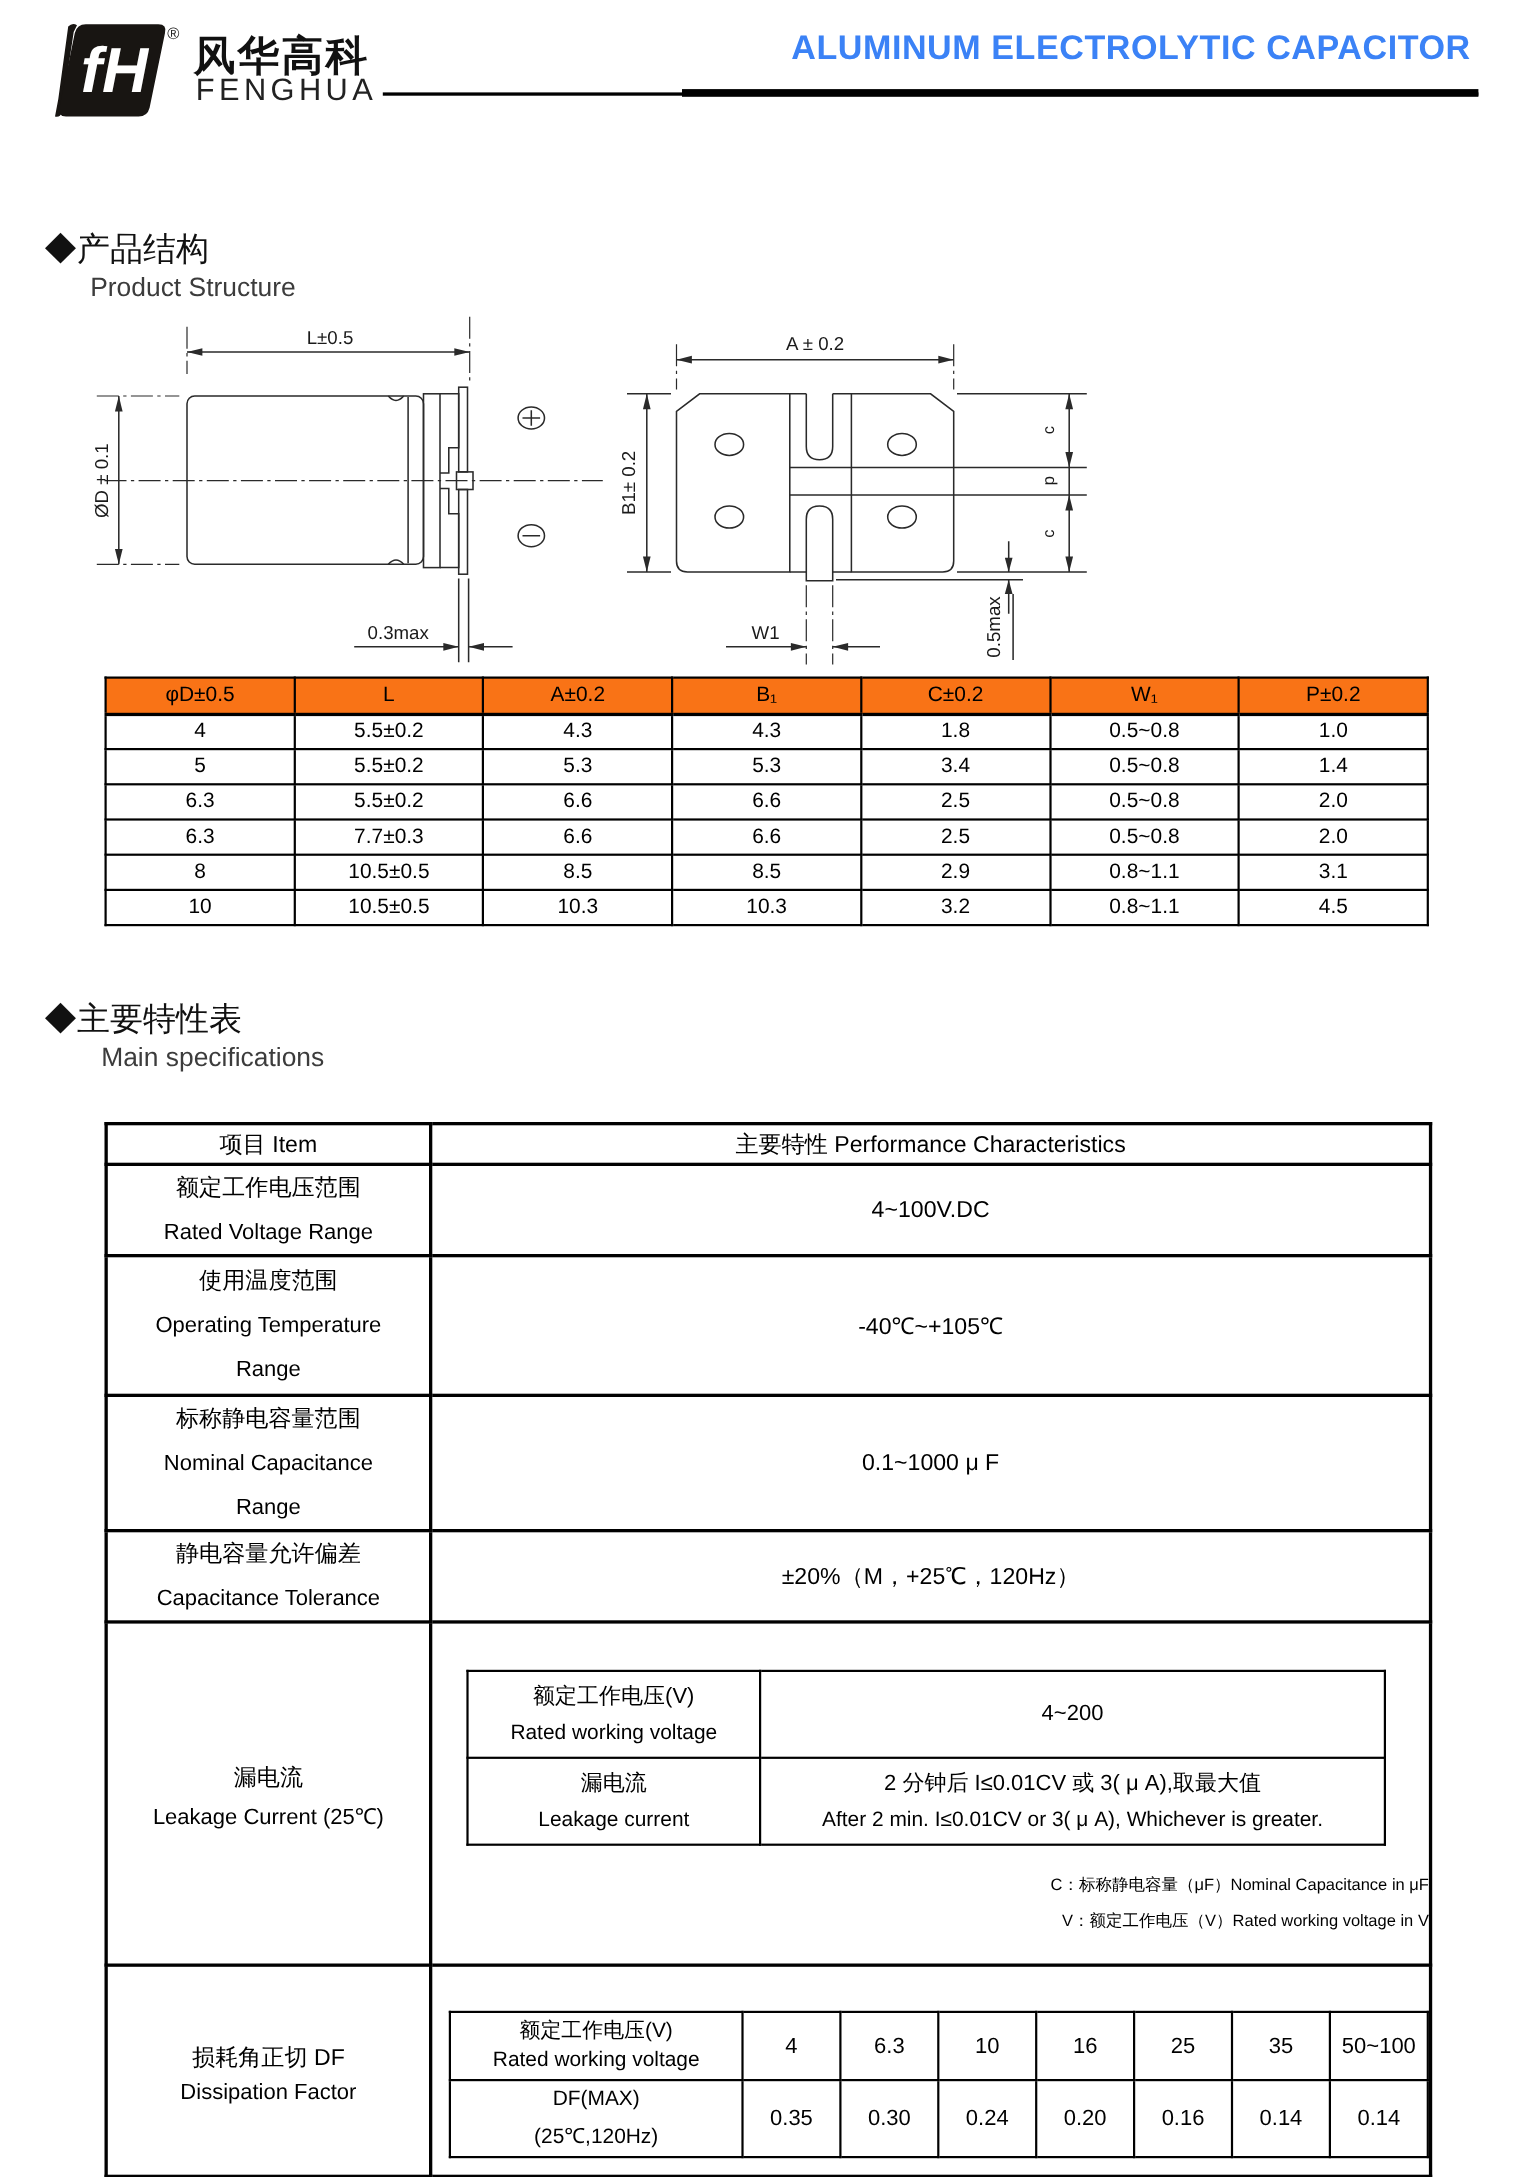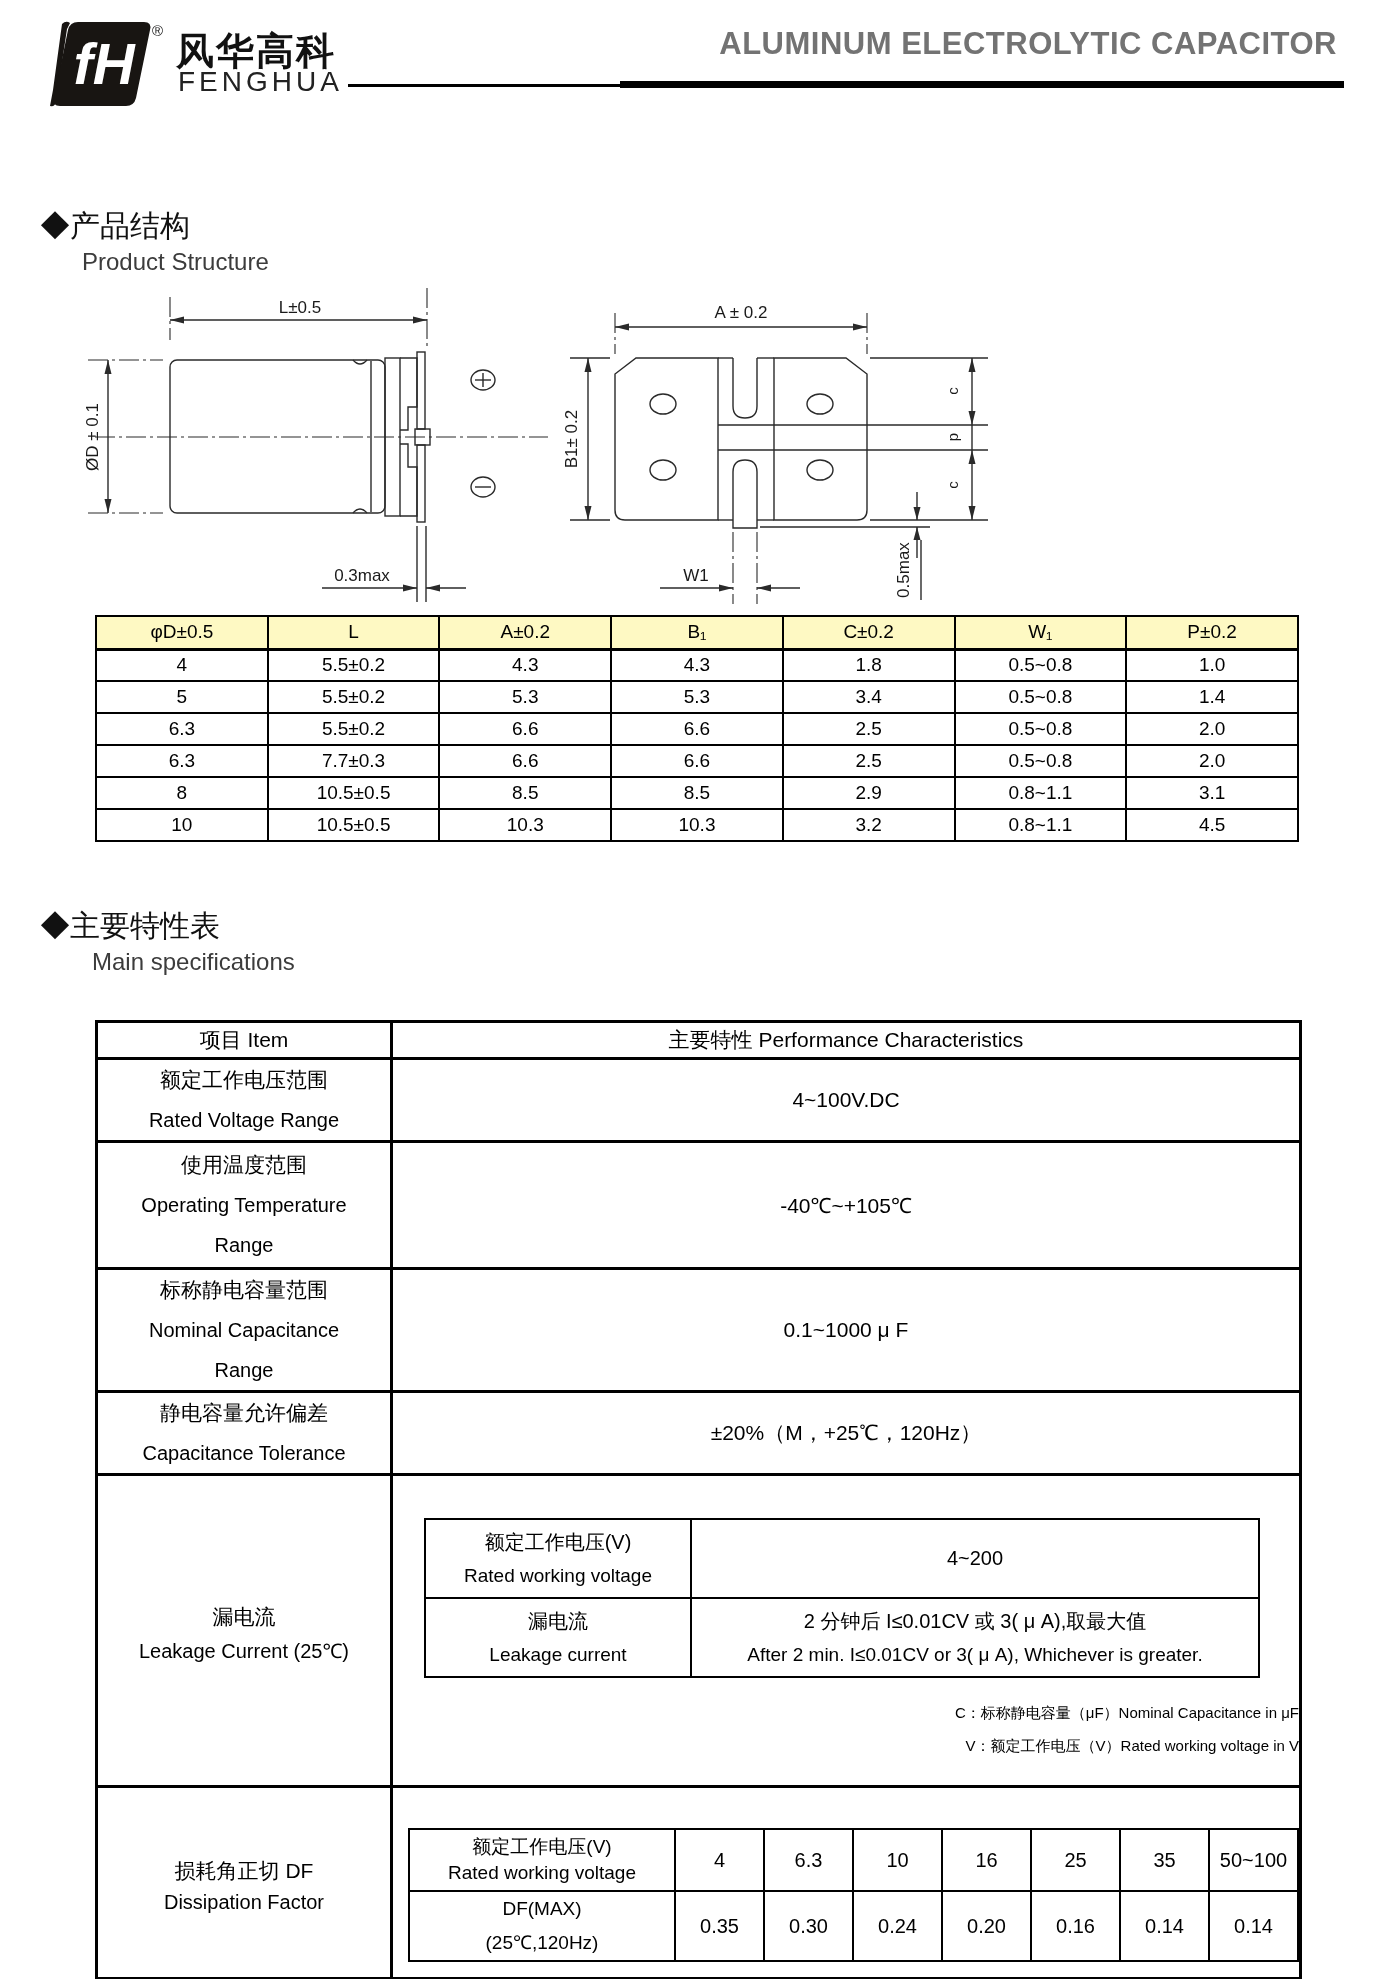--- a/index.html
+++ b/index.html
@@ -5,21 +5,21 @@
   * { margin:0; padding:0; box-sizing:border-box; }
   html,body { background:#ffffff; }
   body { font-family:"Liberation Sans", sans-serif; color:#111; }
   .page { position:relative; width:1393px; height:1979px; background:#fff; overflow:hidden; }
 
   
   .logo-svg { position:absolute; left:48px; top:20px; width:106px; height:90px; }
   .reg-mark { position:absolute; left:152px; top:22px; font-size:15px; color:#222; }
   .brand-cn { position:absolute; left:176px; top:26px; font-size:38px; font-weight:bold; color:#111; letter-spacing:2px; }
   .brand-en { position:absolute; left:178px; top:66px; font-size:28px; color:#222; letter-spacing:4px; }
-  .doc-title { position:absolute; right:56px; top:26px; font-size:31px; font-weight:bold; color:#737373; letter-spacing:0.5px; }
+  .doc-title { position:absolute; right:56px; top:26px; font-size:31px; font-weight:bold; color:#3b82f6; letter-spacing:0.5px; }
   .rule-thin  { position:absolute; left:348px; top:84px; width:996px; height:3px; background:#000; }
   .rule-thick { position:absolute; left:620px; top:81px; width:724px; height:7px; background:#000; }
 
   
   .sec-head-cn { position:absolute; font-size:30px; color:#111; }
   .sec-head-en { position:absolute; font-size:24px; color:#3c3c3c; }
   #ps-cn { left:40px; top:206px; }
   #ps-en { left:82px; top:248px; }
   #ms-cn { left:40px; top:906px; }
   #ms-en { left:92px; top:948px; }
@@ -29,21 +29,21 @@
   .dln { fill:none; stroke:#2a2a2a; stroke-width:1.4; }
   .cl  { fill:none; stroke:#2a2a2a; stroke-width:1.1; stroke-dasharray:20 4 3 4; }
   .arr { fill:#2a2a2a; stroke:none; }
   .dtx { fill:#1a1a1a; font-family:"Liberation Sans", sans-serif; font-size:17px; }
   .dtx-s { fill:#1a1a1a; font-family:"Liberation Sans", sans-serif; font-size:15px; }
 
   
   .dims { position:absolute; left:95px; top:615px; width:1204px; border-collapse:collapse; table-layout:fixed; }
   .dims td { border:2px solid #000; height:32px; text-align:center; vertical-align:middle;
              font-size:19px; color:#000; }
-  .dims tr.hd td { background:#fef9c3; height:33px; border-bottom:3px solid #000; }
+  .dims tr.hd td { background:#f97316; height:33px; border-bottom:3px solid #000; }
 
   
   .spec { position:absolute; left:95px; top:1020px; width:1204px; border-collapse:collapse; table-layout:fixed; }
   .spec > tbody > tr > td { border:3px solid #000; text-align:center; vertical-align:middle; font-size:21px; color:#000; }
   .spec .ln { line-height:40px; }
   .spec .en { font-size:20px; }
   .cell-top { vertical-align:top !important; text-align:left !important; }
 
   .subtbl { border-collapse:collapse; table-layout:fixed; }
   .subtbl td { border:2px solid #000; text-align:center; vertical-align:middle; font-size:20px; color:#000; }

